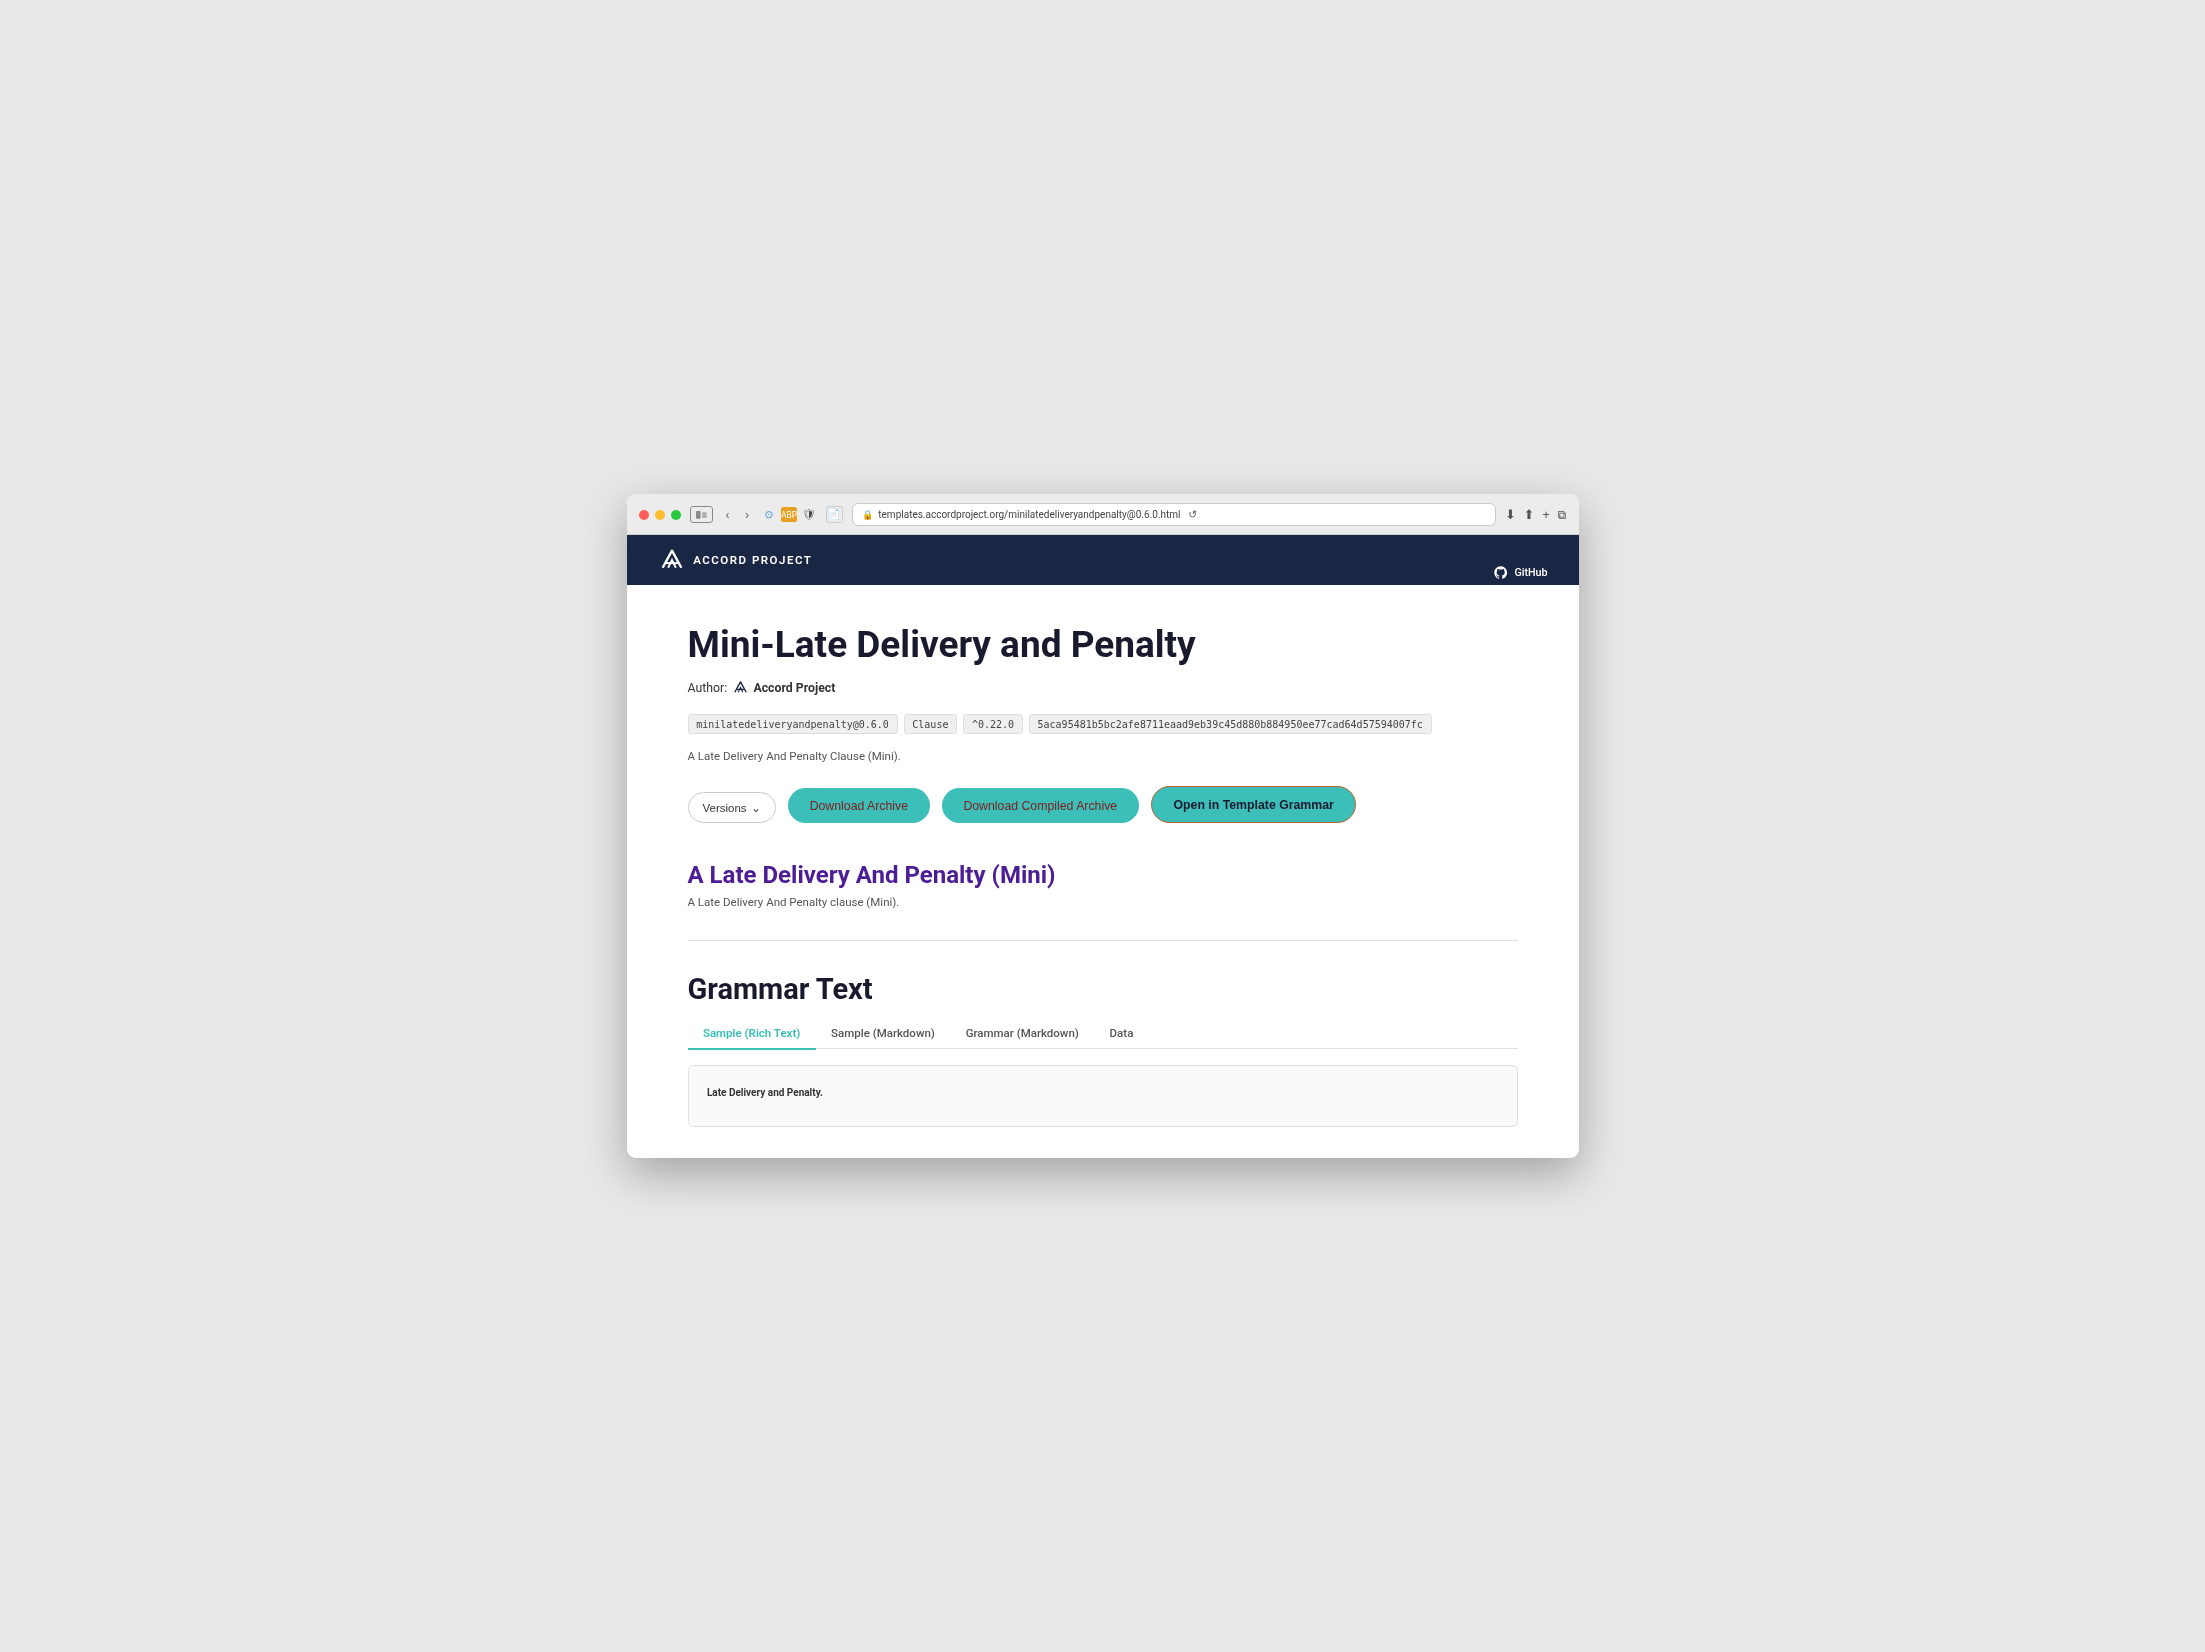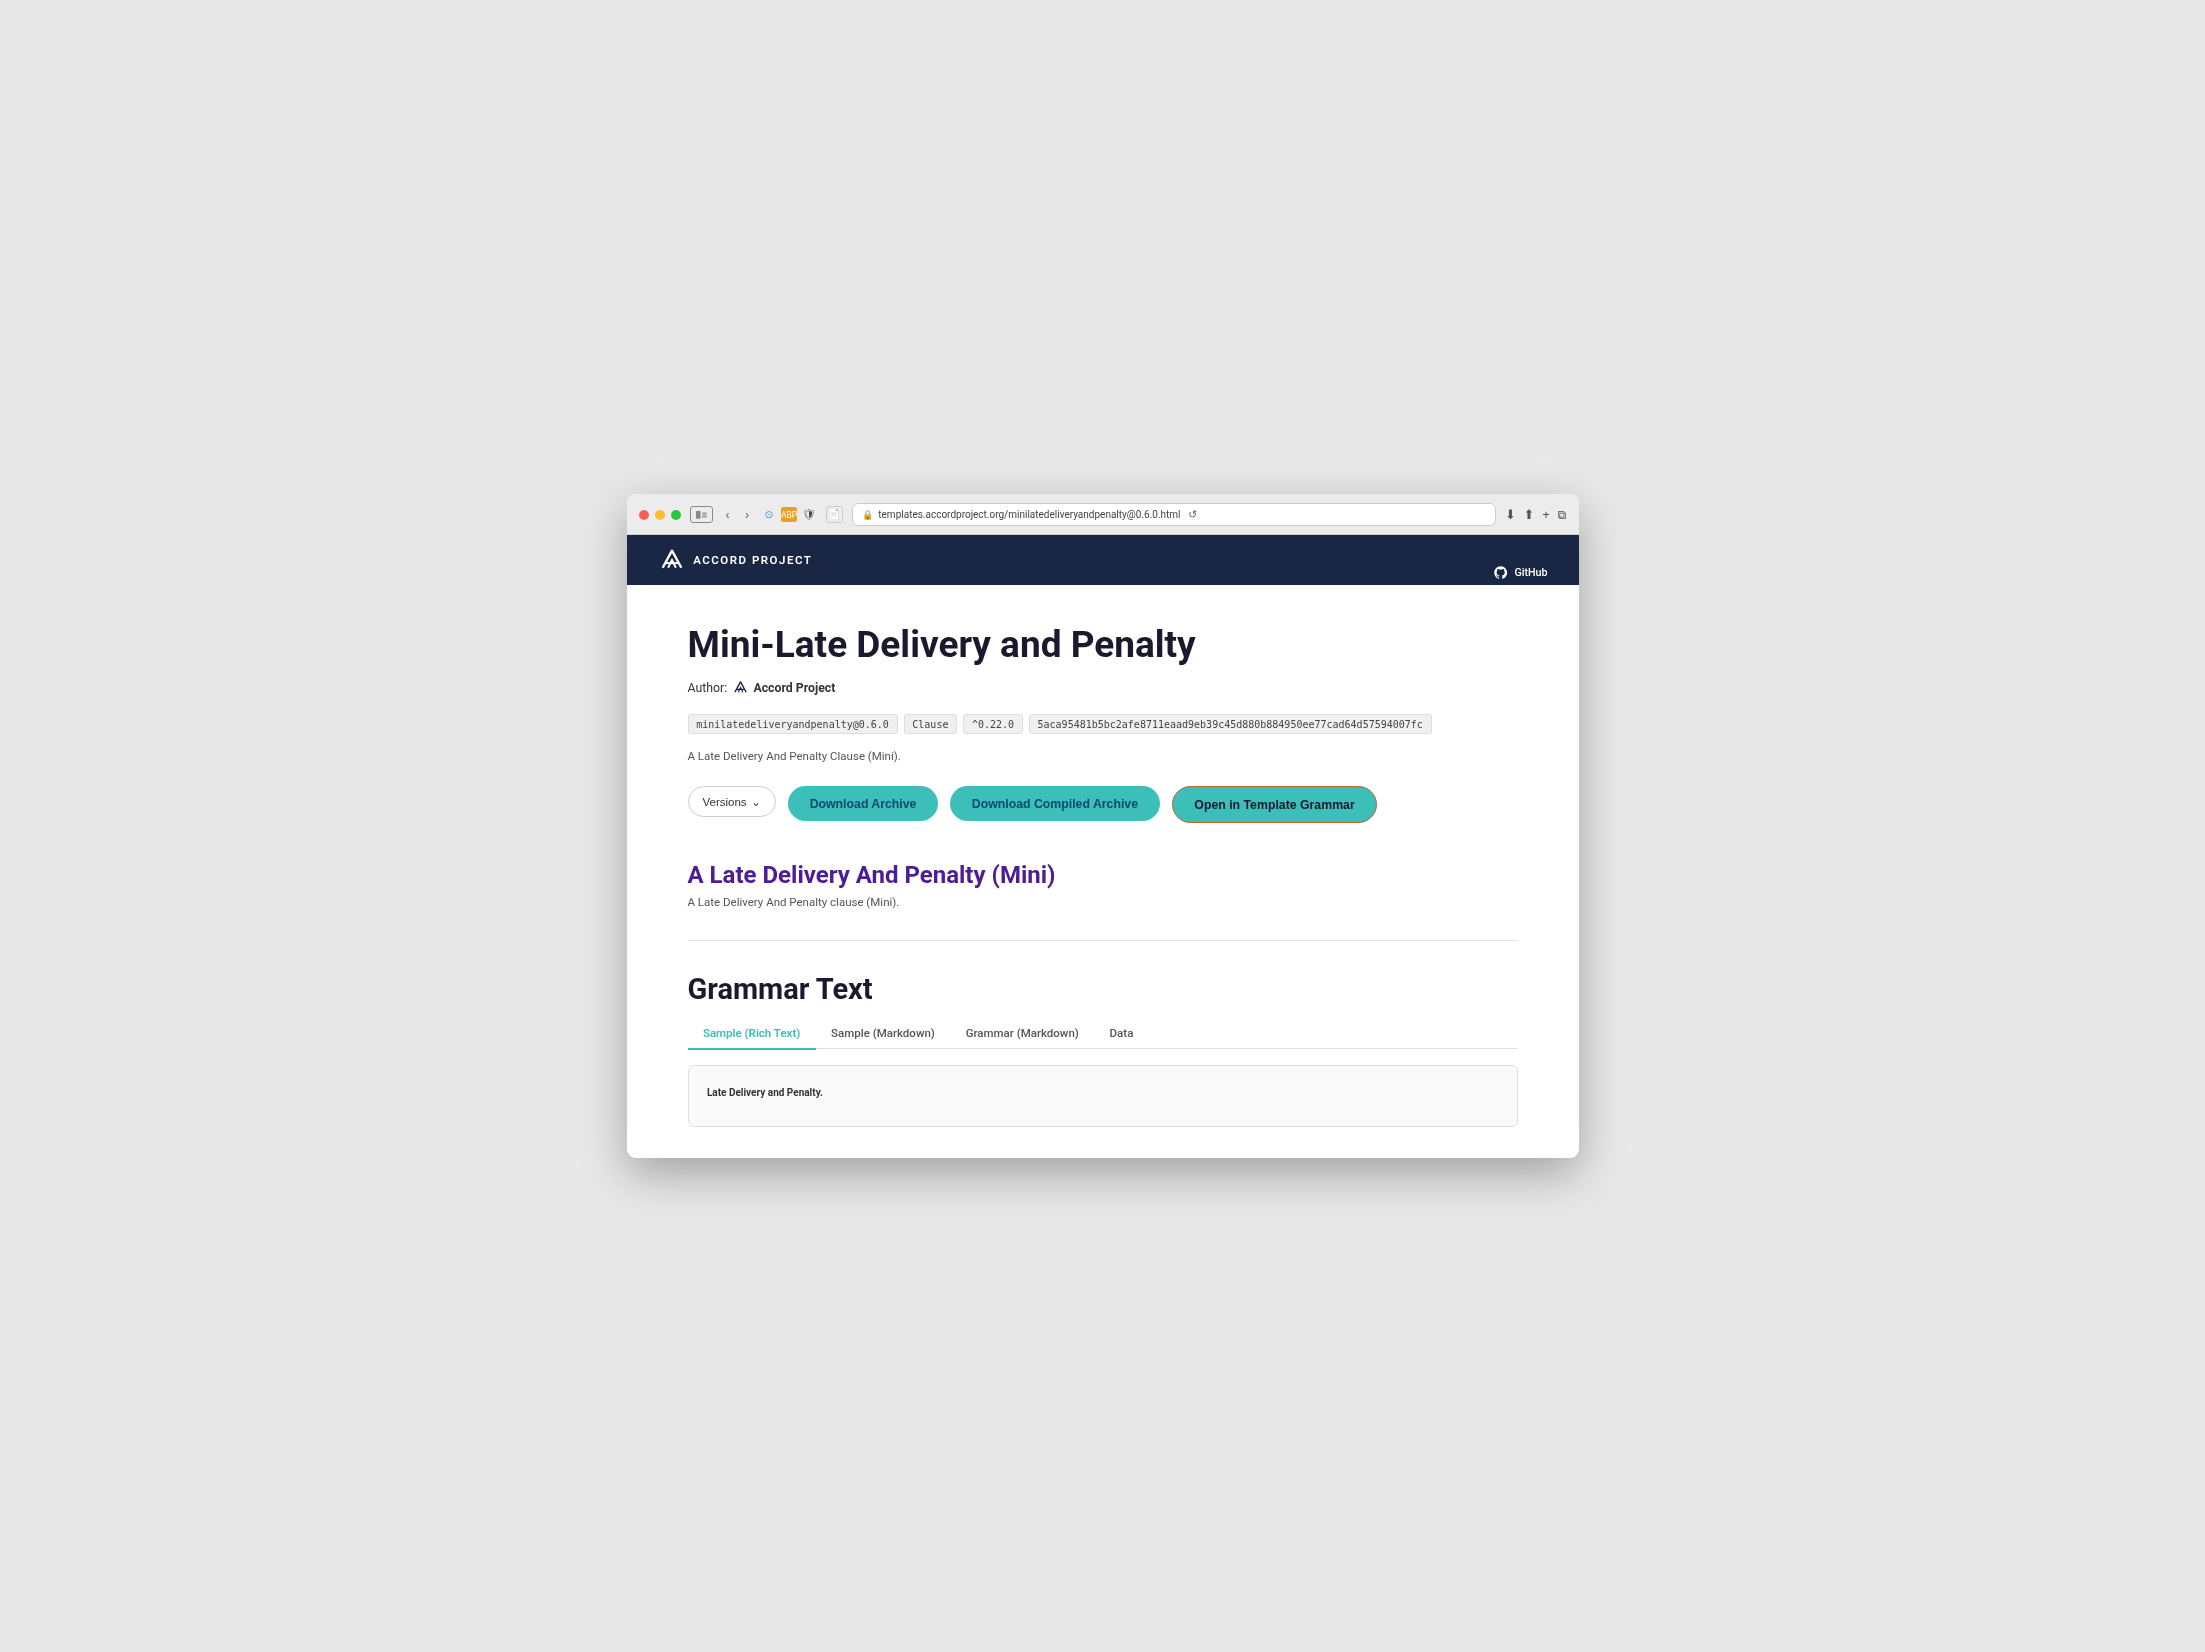--- a/index.html
+++ b/index.html
@@ -237,21 +237,21 @@
 
     .description {
       font-size: 11.5px;
       color: #555;
       margin-bottom: 23px;
     }
 
     .buttons-row {
       display: flex;
       gap: 12.3px;
-      align-items: flex-start;
+      align-items: flex-end;
       margin-bottom: 38px;
       flex-wrap: wrap;
     }
 
     .versions-btn {
       border: 1.2px solid #ccc;
       background: white;
       border-radius: 18.4px;
       padding: 7.7px 14px;
       font-size: 11.5px;
@@ -261,22 +261,22 @@
       align-items: center;
       gap: 4.6px;
     }
 
     .action-btn {
       background: #3bbfb8;
       border: none;
       border-radius: 21.5px;
       padding: 10.7px 21.5px;
       font-size: 12.3px;
-      font-weight: 700;
-      color: #0c4a6e;
+      font-weight: 400;
+      color: #7f1d1d;
       cursor: pointer;
       white-space: nowrap;
     }
 
     .action-btn-outlined {
       background: #3bbfb8;
       border: 1.9px solid #c0622a;
       border-radius: 21.5px;
       padding: 10.7px 21.5px;
       font-size: 12.3px;

